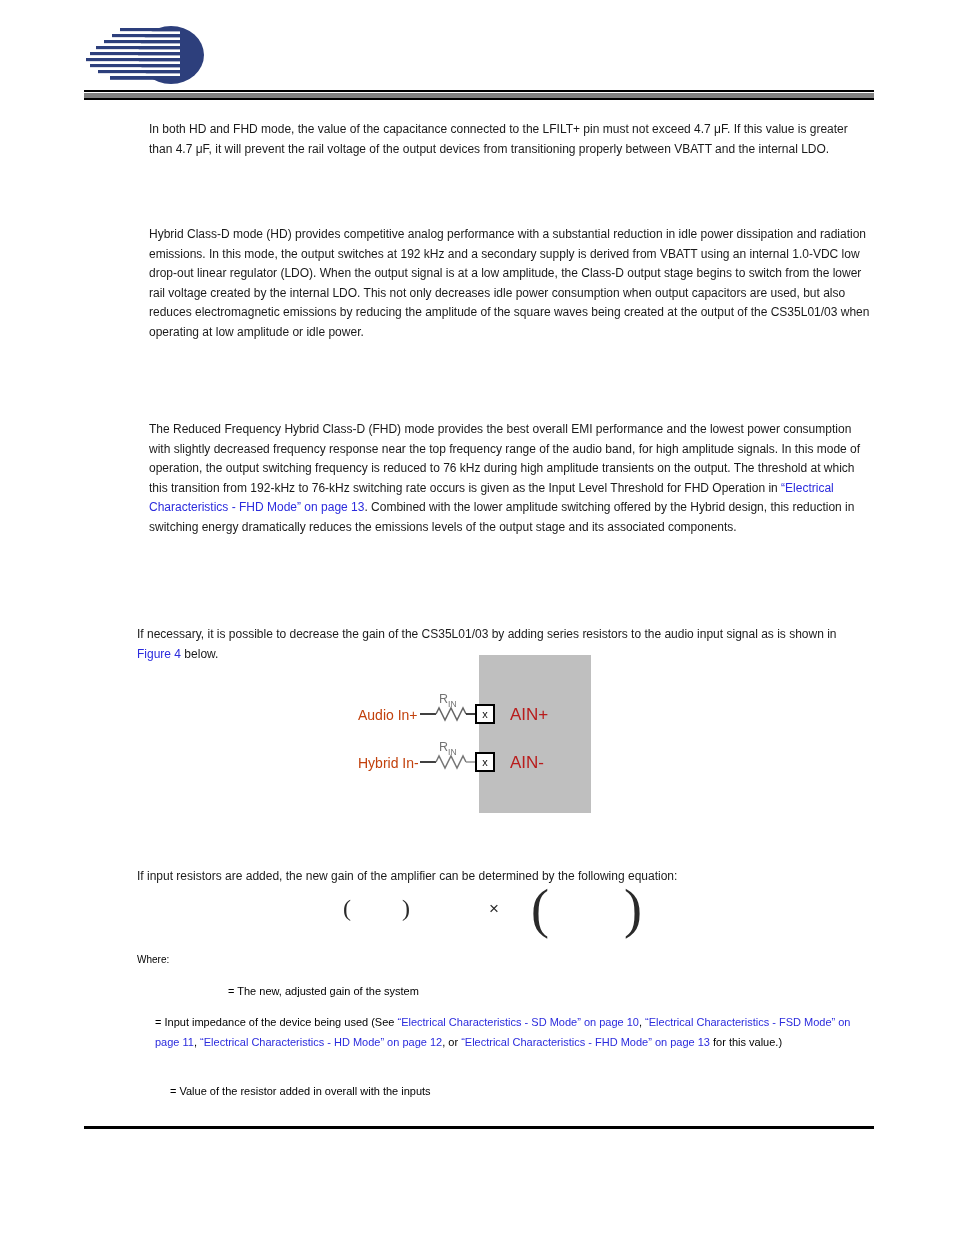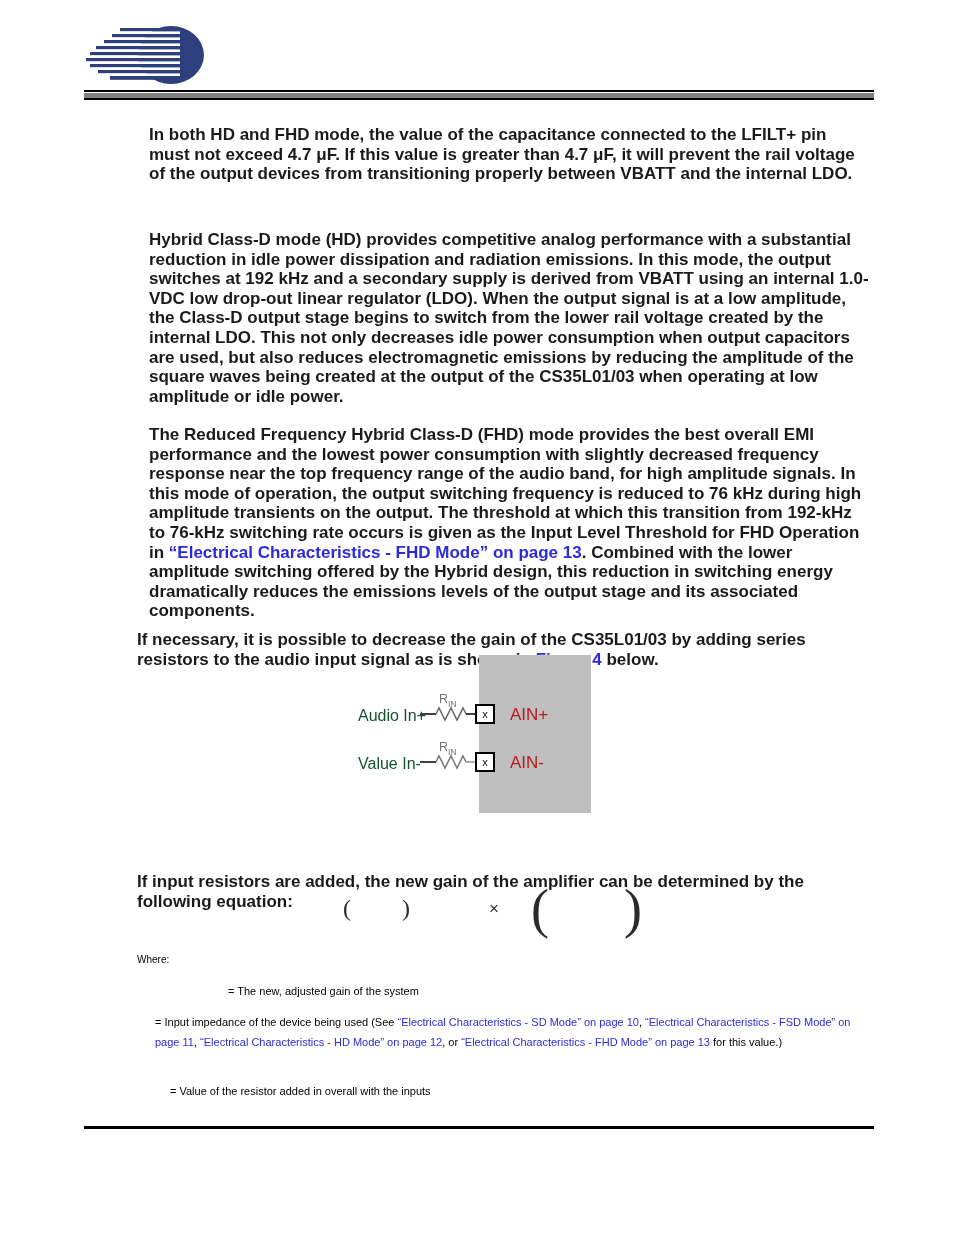--- a/index.html
+++ b/index.html
@@ -79,25 +79,24 @@
     left: 84px;
     top: 1126px;
     width: 790px;
     height: 3px;
     background: #000000;
   }
 
   
   .para {
     position: absolute;
-    font-size: 17px;
+    font-size: 12px;
     line-height: 19.6px;
     color: #1a1a1a;
     text-align: left;
-    font-weight: bold;
   }
   .para-indent {
     left: 149px;
     width: 722px;
   }
   .para-flush {
     left: 137px;
     width: 734px;
   }
   .lnk {
@@ -148,24 +147,24 @@
     position: absolute;
     left: 124px;
     top: 5px;
     width: 112px;
     height: 158px;
     background: #bfbfbf;
   }
 
   .port-label {
     position: absolute;
-    font-size: 16px;
-    line-height: 1;
-    white-space: nowrap;
-    color: #14532d;
+    font-size: 14px;
+    line-height: 1;
+    white-space: nowrap;
+    color: #c2410c;
   }
   .ain-label {
     position: absolute;
     font-size: 17px;
     line-height: 1;
     white-space: nowrap;
     color: #b91c1c;
   }
   .pin-box {
     position: absolute;
@@ -261,21 +260,21 @@
     <line x1="65" y1="112" x2="81" y2="112" stroke="#111111" stroke-width="1.6"></line>
     <polyline points="81,112 84,106 90,118 96,106 102,118 108,106 111,112" fill="none" stroke="#777777" stroke-width="1.5"></polyline>
     <line x1="111" y1="112" x2="131" y2="112" stroke="#9a9a9a" stroke-width="1.6"></line>
   </svg>
 
   <div class="port-label" style="left:3px; top:58px;">Audio In+</div>
   <div class="r-label" style="left:84px; top:43px;"><span>R</span><sub>IN</sub></div>
   <div class="pin-box" style="left:120px; top:54px;">x</div>
   <div class="ain-label" style="left:155px; top:56px;">AIN+</div>
 
-  <div class="port-label" style="left:3px; top:106px;">Value In-</div>
+  <div class="port-label" style="left:3px; top:106px;">Hybrid In-</div>
   <div class="r-label" style="left:84px; top:91px;"><span>R</span><sub>IN</sub></div>
   <div class="pin-box" style="left:120px; top:102px;">x</div>
   <div class="ain-label" style="left:155px; top:104px;">AIN-</div>
 </div>
 
 <p class="para para-flush" style="top:855px;">If input resistors are added, the new gain of the amplifier can be determined by the following equation:</p>
 
 <div class="equation">
   <span class="eq-paren eq-small-open">(</span>
   <span class="eq-paren eq-small-close">)</span>

